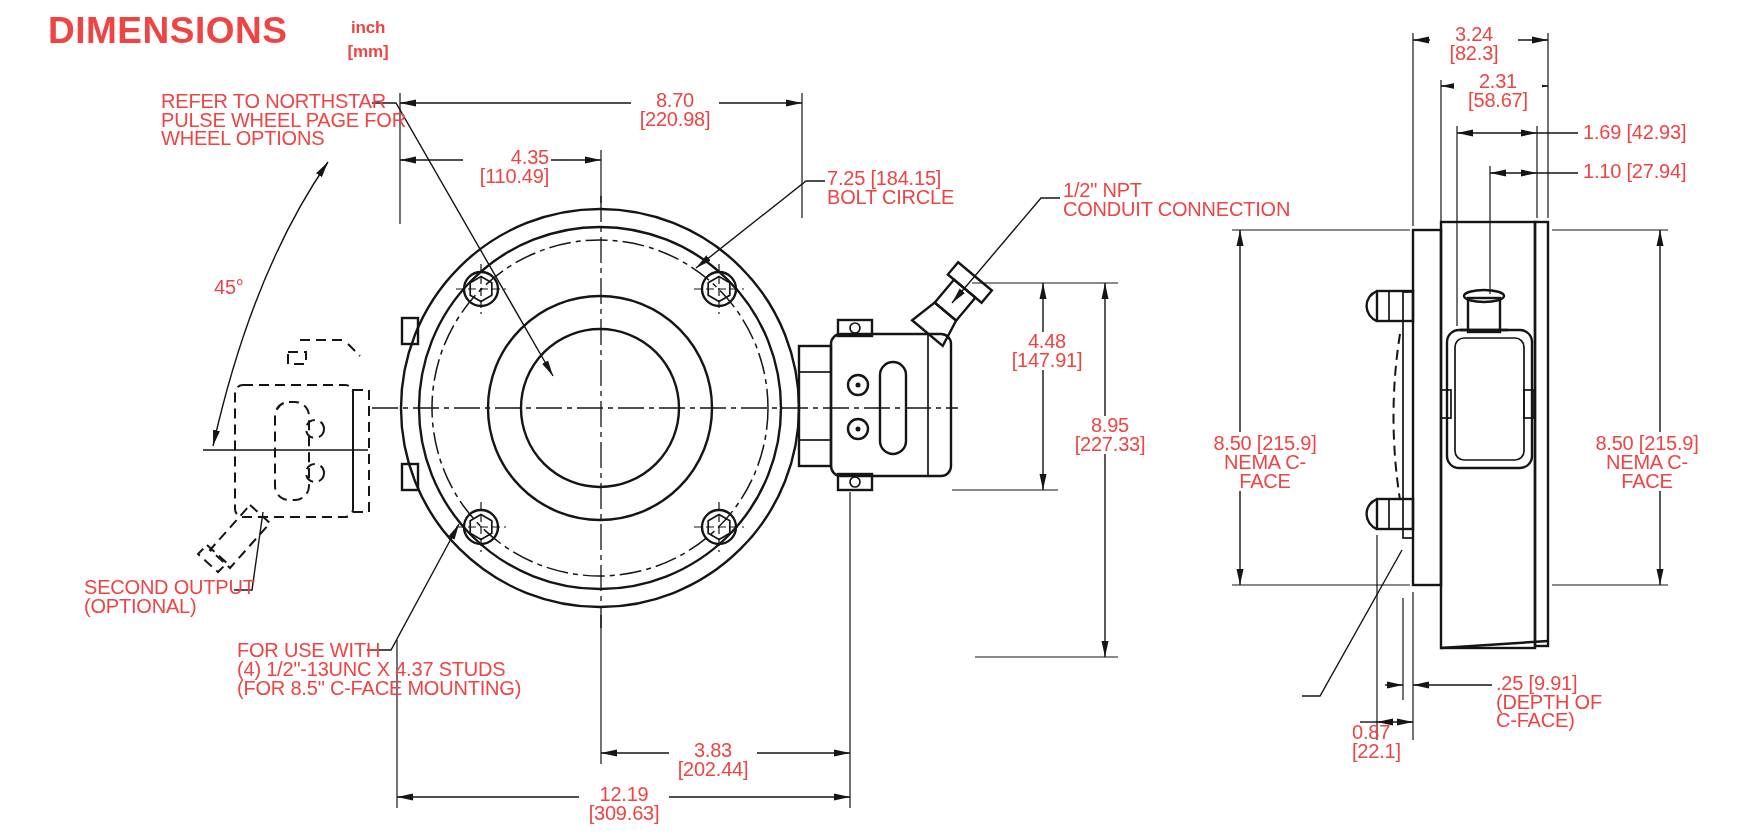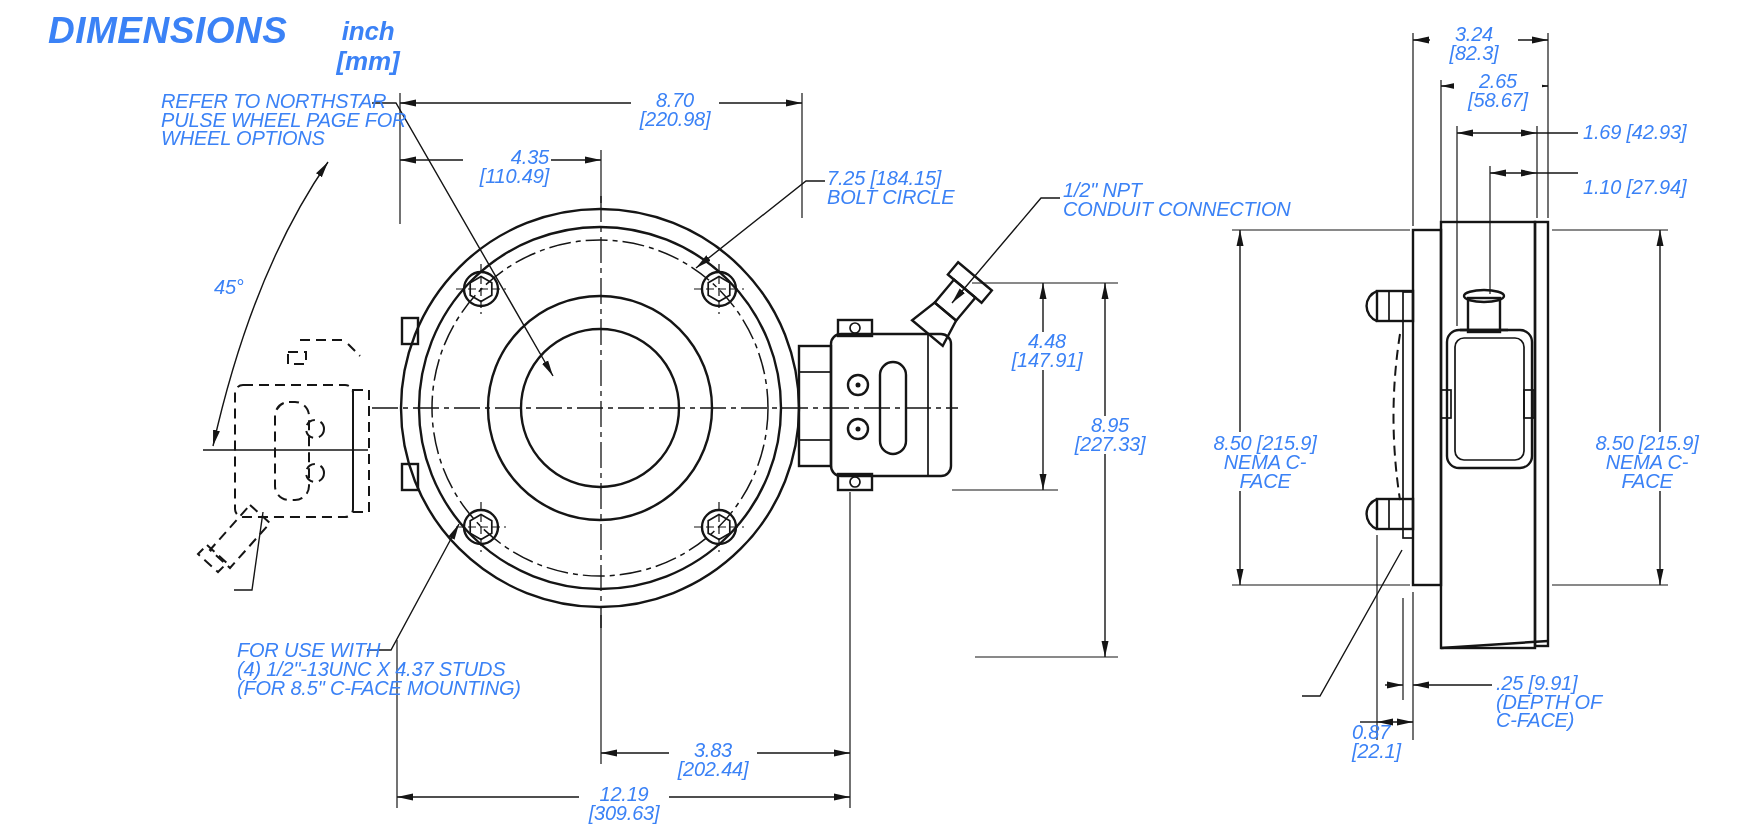--- a/index.html
+++ b/index.html
@@ -1,24 +1,24 @@
 <!DOCTYPE html>
 <html><head>
 <meta charset="utf-8">
 <style>
   html,body{margin:0;padding:0;background:#fff;}
   #canvas{position:relative;width:1749px;height:839px;background:#ffffff;overflow:hidden;
           font-family:"Liberation Sans",sans-serif;color:#0f0f0f;}
   #art{position:absolute;left:0;top:0;width:1749px;height:839px;}
   .lbl{position:absolute;font-size:20px;line-height:19px;letter-spacing:-0.2px;
-       white-space:pre-line;color:#3b82f6;font-style:italic;}
+       white-space:pre-line;color:#ef4444;}
   .ctr{text-align:center;}
   .bgw{background:#ffffff;padding:0 2px;}
   #t-title{font-size:37px;font-weight:bold;line-height:38px;letter-spacing:0.5px;}
-  #t-units{font-size:26px;font-weight:bold;line-height:30px;}
+  #t-units{font-size:17px;font-weight:bold;line-height:24px;}
   svg{display:block;}
   .obj{stroke:#151515;fill:none;stroke-width:2.4px;}
   .thin{stroke:#151515;fill:none;stroke-width:1.7px;}
   .dash{stroke:#151515;fill:none;stroke-width:2px;stroke-dasharray:10 6;}
   .cl{stroke:#151515;fill:none;stroke-width:1.3px;stroke-dasharray:26 5 5 5;}
   .ext{stroke:#151515;fill:none;stroke-width:1.2px;}
   .dim{stroke:#151515;fill:none;stroke-width:1.4px;}
 </style>
 </head>
 <body>
@@ -220,34 +220,36 @@
 [220.98]</div>
   <div class="lbl ctr bgw" style="left:463px;top:148px;width:84px;text-align:right;">4.35
 [110.49]</div>
   <div class="lbl" style="left:827px;top:169px;">7.25 [184.15]
 BOLT CIRCLE</div>
   <div class="lbl" style="left:1063px;top:181px;">1/2" NPT
 CONDUIT CONNECTION</div>
   <div class="lbl" style="left:214px;top:278px;">45°</div>
   <div class="lbl ctr bgw" style="left:993px;top:332px;width:104px;">4.48 [147.91]</div>
   <div class="lbl ctr bgw" style="left:1056px;top:416px;width:104px;">8.95 [227.33]</div>
+  <div class="lbl" style="left:84px;top:578px;">SECOND OUTPUT
+(OPTIONAL)</div>
   <div class="lbl" style="left:237px;top:641px;">FOR USE WITH
 (4) 1/2"-13UNC X 4.37 STUDS
 (FOR 8.5" C-FACE MOUNTING)</div>
   <div class="lbl ctr bgw" style="left:669px;top:741px;width:84px;">3.83
 [202.44]</div>
   <div class="lbl ctr bgw" style="left:579px;top:785px;width:86px;">12.19
 [309.63]</div>
 
   <div class="lbl ctr bgw" style="left:1430px;top:25px;width:84px;">3.24
 [82.3]</div>
-  <div class="lbl ctr bgw" style="left:1454px;top:72px;width:84px;">2.65
+  <div class="lbl ctr bgw" style="left:1454px;top:72px;width:84px;">2.31
 [58.67]</div>
   <div class="lbl" style="left:1583px;top:123px;">1.69 [42.93]</div>
-  <div class="lbl" style="left:1583px;top:162px;margin-top:16px;">1.10 [27.94]</div>
+  <div class="lbl" style="left:1583px;top:162px;">1.10 [27.94]</div>
   <div class="lbl ctr bgw" style="left:1204px;top:434px;width:118px;">8.50 [215.9]
 NEMA C-FACE</div>
   <div class="lbl ctr bgw" style="left:1586px;top:434px;width:118px;">8.50 [215.9]
 NEMA C-FACE</div>
   <div class="lbl" style="left:1352px;top:711px;margin-top:12px;">0.87
 [22.1]</div>
   <div class="lbl" style="left:1496px;top:674px;line-height:18.5px;">.25 [9.91]
 (DEPTH OF
 C-FACE)</div>
 

